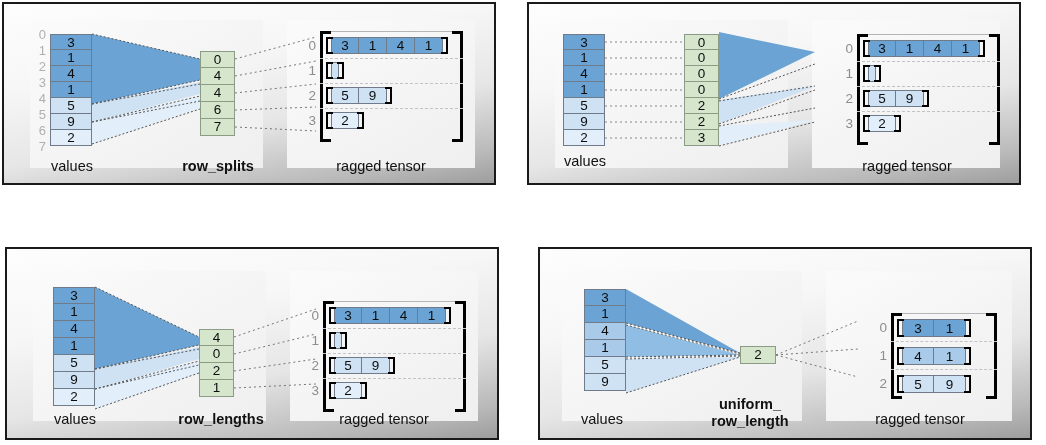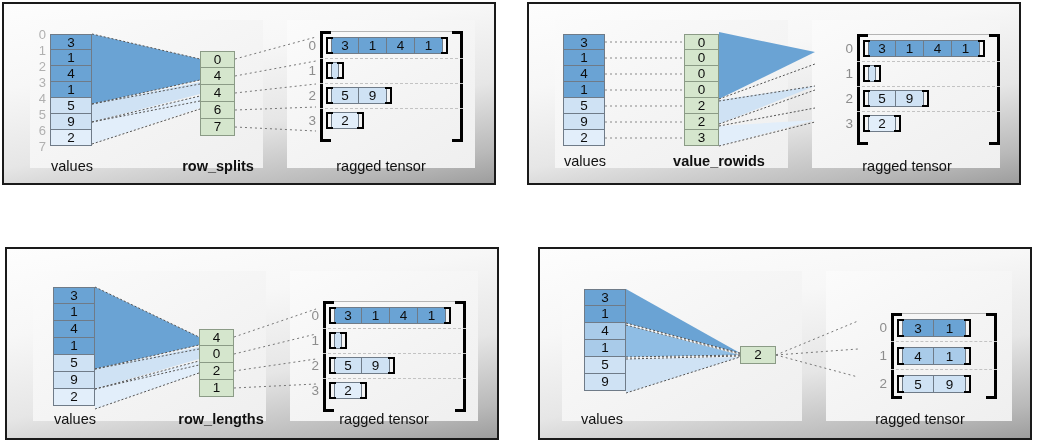--- a/index.html
+++ b/index.html
@@ -239,21 +239,20 @@
       <div class="cell gcell" style="height:16px">0</div>
       <div class="cell gcell" style="height:16px">0</div>
       <div class="cell gcell" style="height:16px">0</div>
       <div class="cell gcell" style="height:16px">0</div>
       <div class="cell gcell" style="height:16px">2</div>
       <div class="cell gcell" style="height:16px">2</div>
       <div class="cell gcell" style="height:16px">3</div>
     </div>
 
     <div class="cap" style="left:20px;top:150px;width:72px">values</div>
-    <div class="cap b" style="left:118px;top:150px;width:144px">value_rowids</div>
     <div class="cap" style="left:310px;top:155px;width:136px">ragged tensor</div>
 
     <div class="toprule" style="left:332px;top:30px;width:136px;"></div>
     <div class="obr" style="left:328px;top:30px;width:143px;height:111px;"></div>
 
     <div class="ridx" style="left:312px;top:38px">0</div>
     <div class="ridx" style="left:312px;top:63px">1</div>
     <div class="ridx" style="left:312px;top:88px">2</div>
     <div class="ridx" style="left:312px;top:113px">3</div>
 
@@ -413,20 +412,22 @@
       <div class="cell vM" style="height:17px">1</div>
       <div class="cell vL" style="height:17px">5</div>
       <div class="cell vL" style="height:17px">9</div>
     </div>
 
     <div class="col" style="left:200px;top:97px;width:36px;">
       <div class="cell gcell" style="height:18px">2</div>
     </div>
 
     <div class="cap" style="left:26px;top:163px;width:72px">values</div>
+    <div class="cap b" style="left:150px;top:147px;width:120px;line-height:17px;">uniform_
+row_length</div>
     <div class="cap" style="left:312px;top:163px;width:136px">ragged tensor</div>
 
     <div class="toprule" style="left:355px;top:64px;width:98px;"></div>
     <div class="obr" style="left:351px;top:64px;width:106px;height:86px;"></div>
 
     <div class="ridx" style="left:335px;top:72px">0</div>
     <div class="ridx" style="left:335px;top:100px">1</div>
     <div class="ridx" style="left:335px;top:128px">2</div>
 
     <div class="dashline" style="left:351px;top:92px;width:106px"></div>

